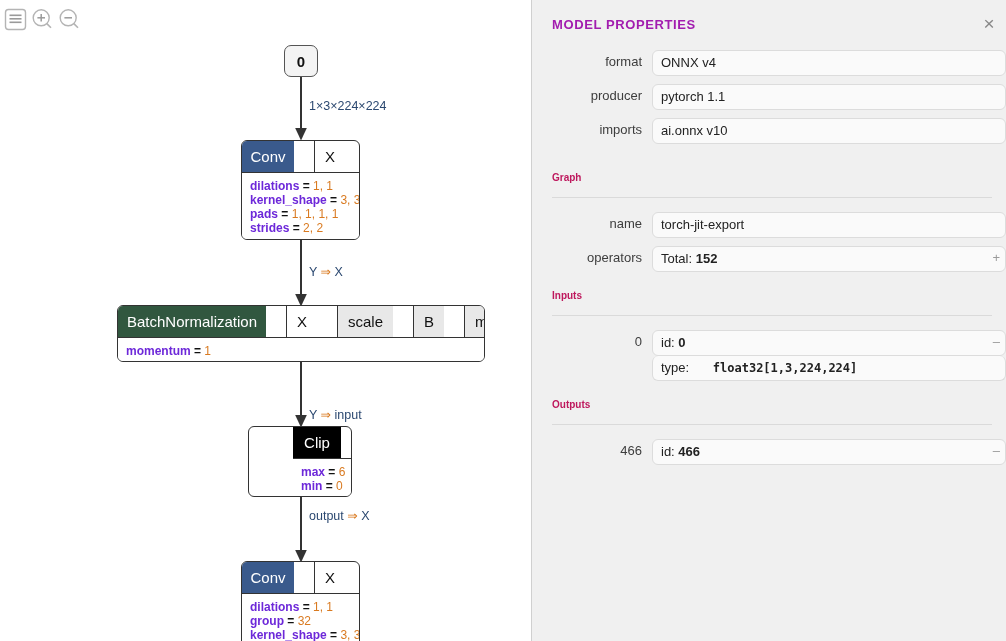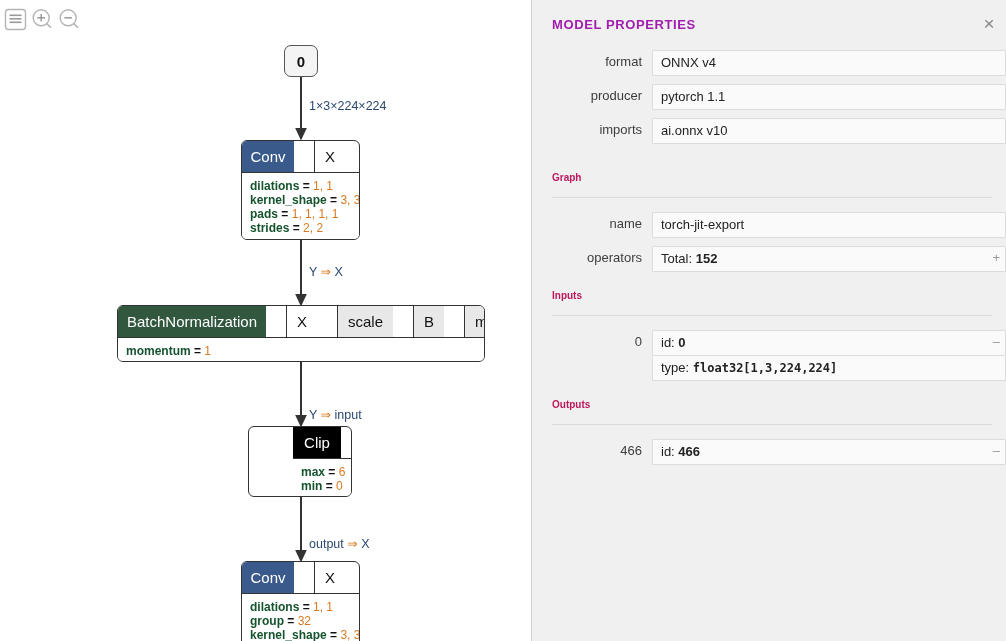--- a/index.html
+++ b/index.html
@@ -97,21 +97,21 @@
     padding: 6px 8px 7px 8px;
     background: #ffffff;
   }
   .attr {
     font-size: 12px;
     line-height: 14px;
     color: #111111;
     white-space: nowrap;
     margin-bottom: 0px;
   }
-  .attr .k { font-weight: bold; color: #14532d; margin-top: 32px; }
+  .attr .k { font-weight: bold; color: #6d28d9; margin-top: 32px; }
   .attr .eq { color: #111111; font-weight: bold; }
   .attr .v { color: #d97a20; margin-top: 28px; }
 
   
   .node-pill {
     position: absolute;
     box-sizing: border-box;
     border: 1px solid #555555;
     border-radius: 7px;
     background: #f4f4f4;
@@ -195,33 +195,34 @@
     color: #3d3d3d;
     line-height: 24px;
     flex: none;
   }
   .sb-value-wrap { flex: 1; }
   .sb-value {
     position: relative;
     box-sizing: border-box;
     background: #fafafa;
     border: 1px solid #dcdcdc;
-    border-radius: 1px;
+    border-radius: 6px;
     min-height: 24px;
     padding: 4px 32px 4px 8px;
     font-size: 13px;
     color: #222222;
     line-height: 16px;
   }
   .sb-value + .sb-value { border-top: none; }
   .sb-value .bold { font-weight: bold; }
   .mono {
     font-family: "DejaVu Sans Mono", "Liberation Mono", monospace;
     font-weight: bold;
     font-size: 12px;
+    margin-left: 20px;
   }
   .expander {
     position: absolute;
     right: 5px;
     top: 3px;
     font-size: 13px;
     color: #9a9a9a;
     cursor: pointer;
     line-height: 16px;
   }
@@ -318,21 +319,21 @@
       <div class="node-attrs">
         <div class="attr">
           <span class="k">max</span><span class="eq"> = </span><span class="v">6</span>
         </div>
         <div class="attr">
           <span class="k">min</span><span class="eq"> = </span><span class="v">0</span>
         </div>
       </div>
     </div>
 
-    <div class="edge-label" style="left:309px; top:536px;">
+    <div class="edge-label" style="left:309px; top:508px;">
       <span>output</span>
       <span class="arrow">⇒</span>
       <span>X</span>
     </div>
 
     <div class="node" style="left:241px; top:561px; width:119px; height:95px;">
       <div class="node-header">
         <div class="hdr-name" style="background:#3a5a8c; width:52px;">Conv</div>
         <div class="hdr-cell white" style="width:34px;">X</div>
         <div class="hdr-cell gray" style="width:33px;">W</div>

